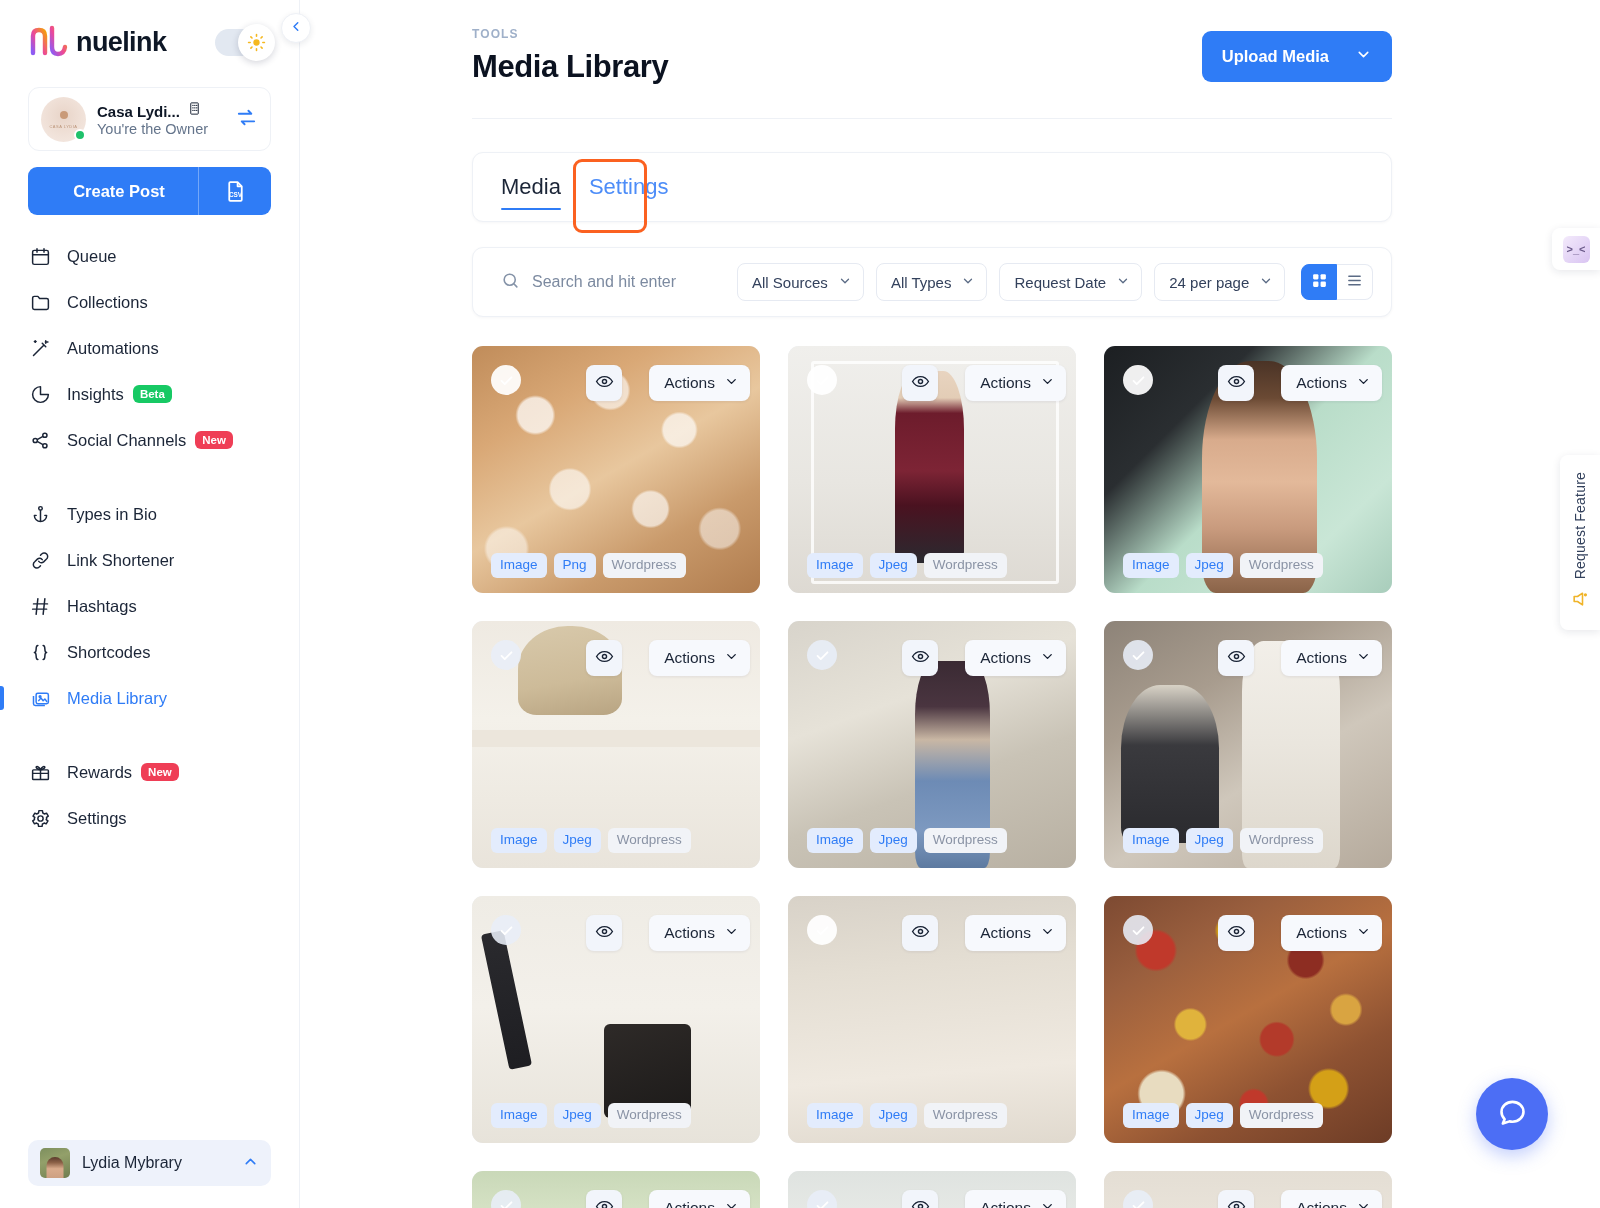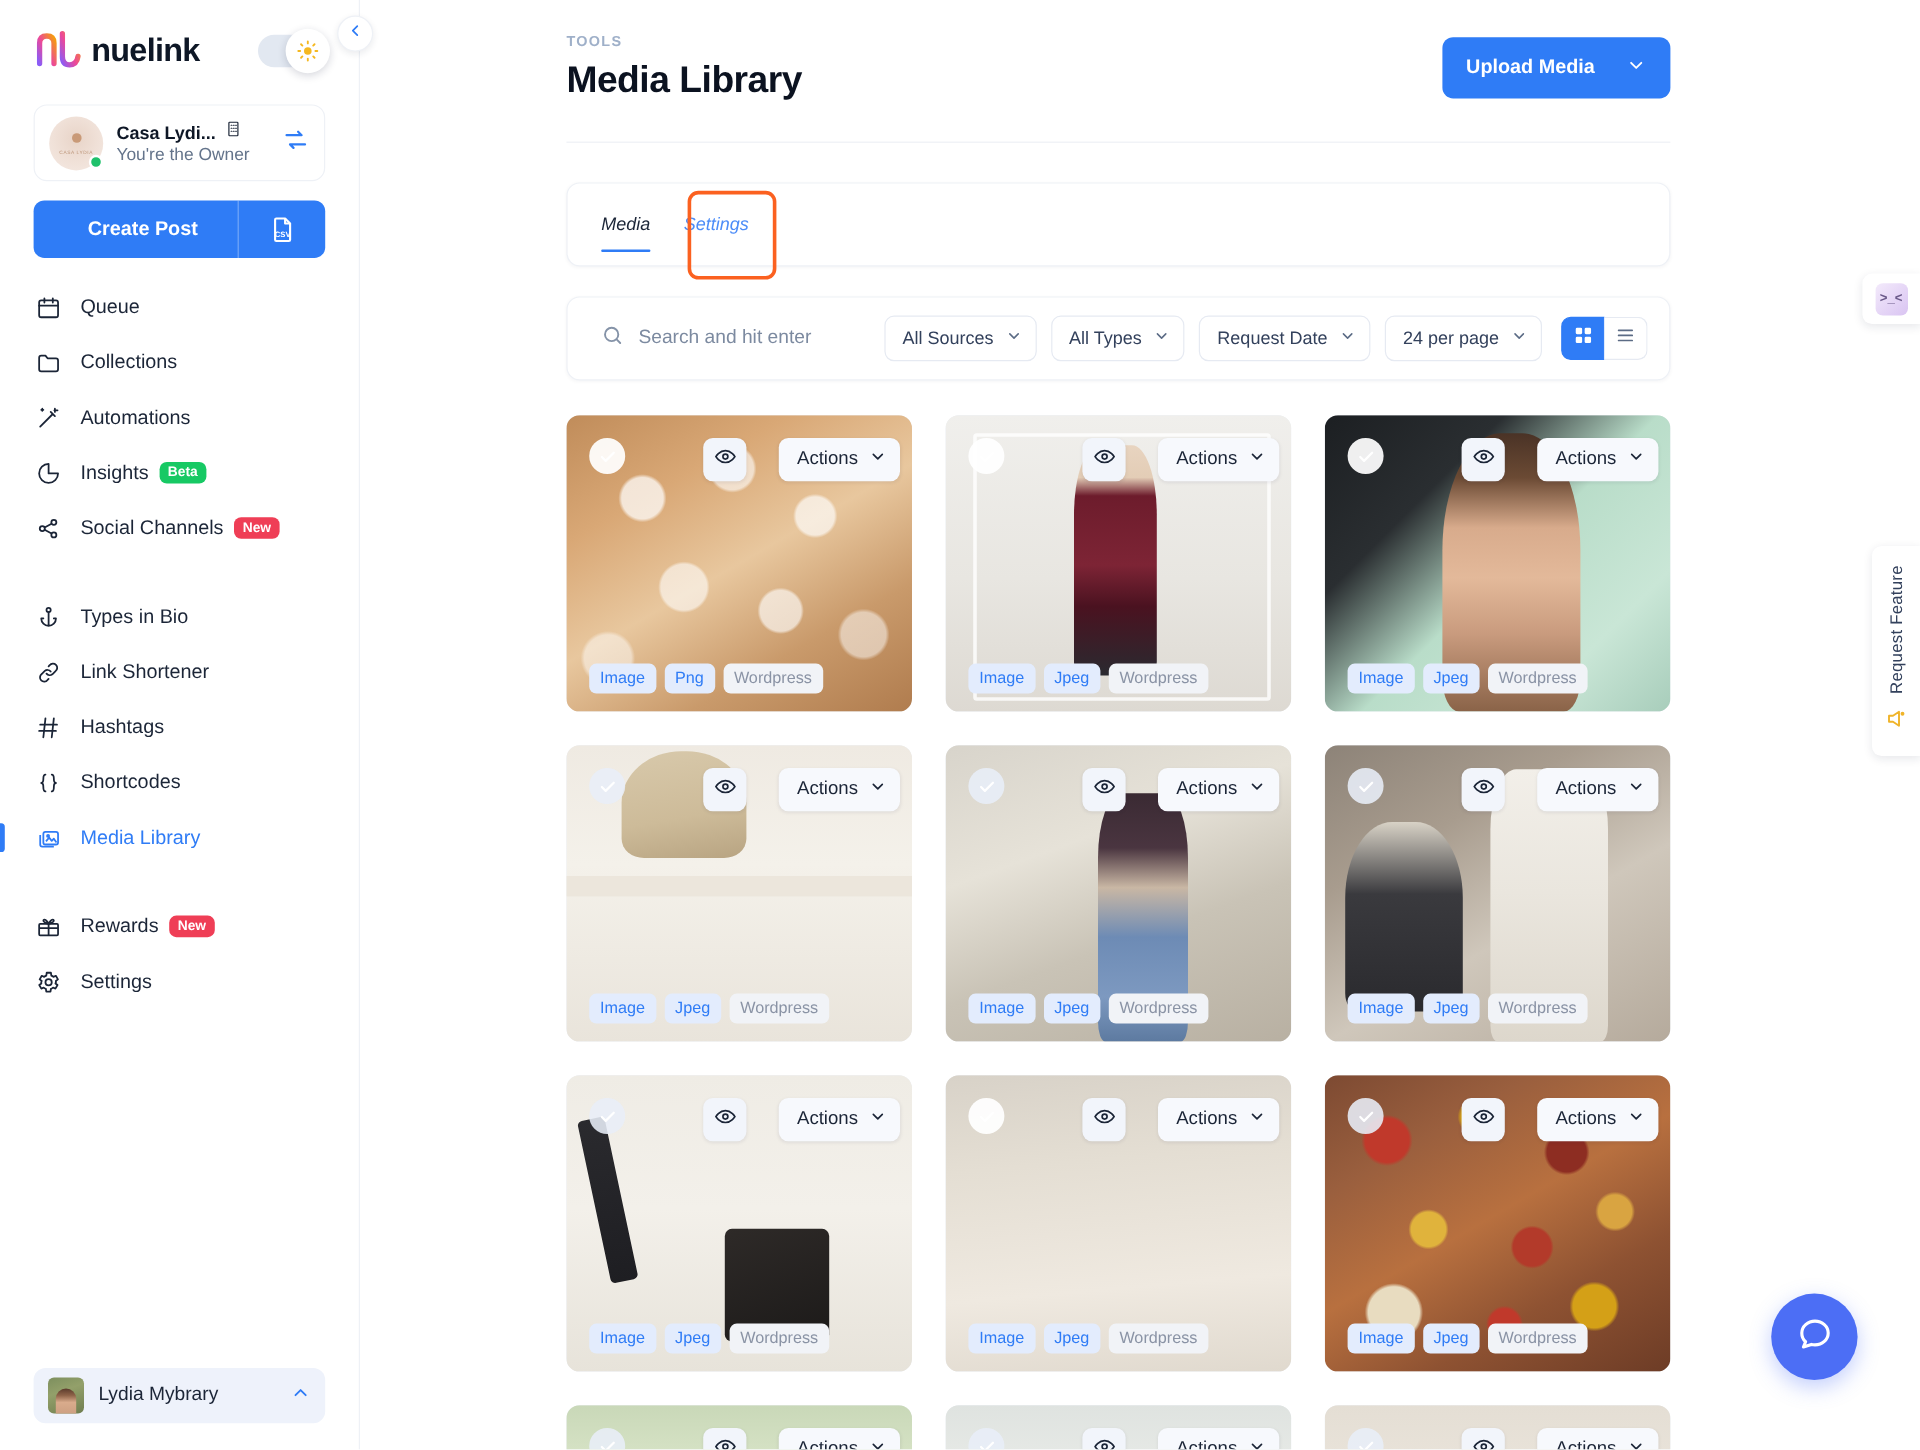--- a/index.html
+++ b/index.html
@@ -140,22 +140,22 @@
   .hr { height: 1px; background: #eef1f6; margin-top: 33px; }
 
   .tabs-card {
     margin-top: 33px; height: 70px; background: #fff;
     border: 1px solid #eef1f6; border-radius: 11px;
     box-shadow: 0 1px 3px rgba(20,30,60,.04);
     display: flex; align-items: center; padding: 0 28px; gap: 28px;
     position: relative;
   }
   .tab {
-    font-size: 15px; color: #1b2537; cursor: pointer;
-    height: 70px; display: flex; align-items: center; position: relative; font-style: italic;
+    font-size: 22px; color: #1b2537; cursor: pointer;
+    height: 70px; display: flex; align-items: center; position: relative;
   }
   .tab.active { color: #1b2537; }
   .tab.active::after {
     content: ""; position: absolute; left: 0; right: 0; bottom: 12px;
     height: 2.5px; background: #2f7cf6; border-radius: 2px;
   }
   .tab.link { color: #4d8df8; }
   .tab-highlight {
     position: absolute; left: 100px; top: 6px; width: 74px; height: 74px;
     border: 3px solid #fb6120; border-radius: 9px; pointer-events: none;

